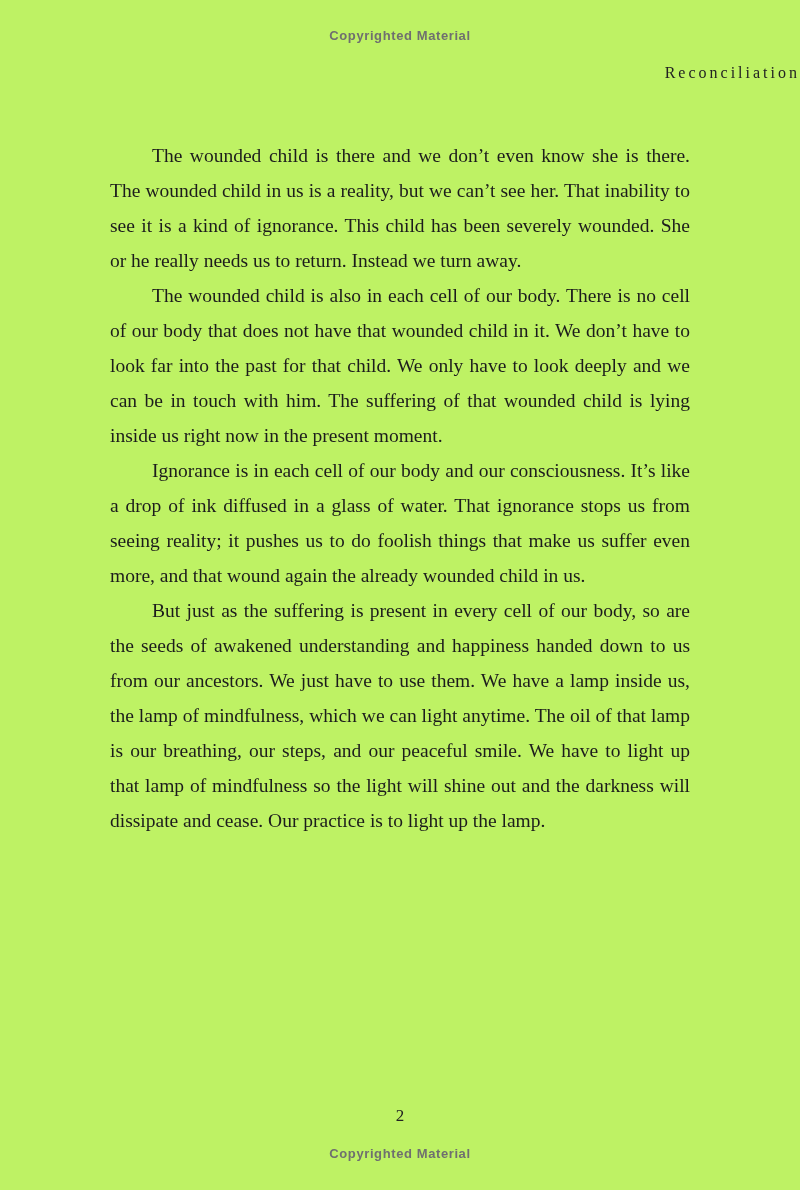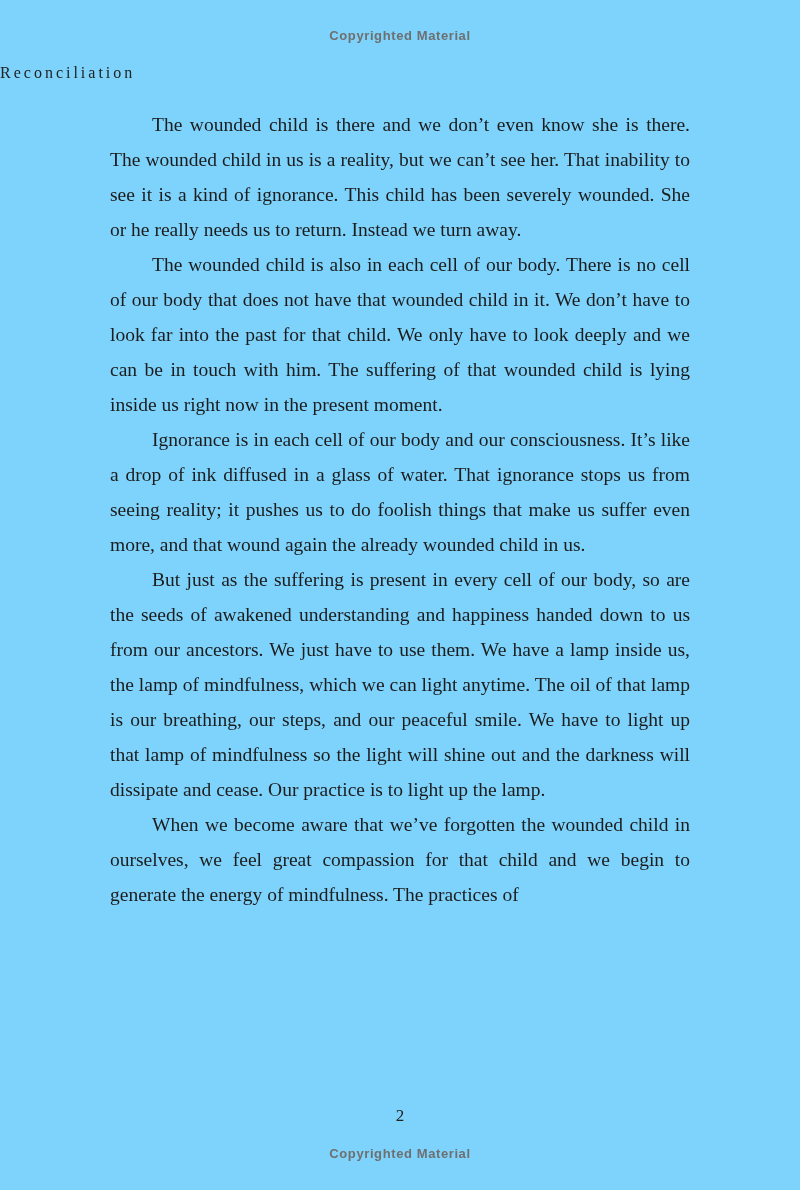--- a/index.html
+++ b/index.html
@@ -8,49 +8,49 @@
     height: 1190px;
     background: #ffffff;
     font-family: "Liberation Serif", serif;
     color: #1c1c1c;
     overflow: hidden;
   }
   .page {
     position: relative;
     width: 800px;
     height: 1190px;
-    background: #7dd3fc;
+    background: #bef264;
   }
   .copyright {
     position: absolute;
     left: 0;
     width: 100%;
     text-align: center;
     font-family: "Liberation Sans", sans-serif;
     font-weight: bold;
     font-size: 13px;
     letter-spacing: 0.6px;
     color: #6f6f6f;
   }
   .copyright.top { top: 28px; }
   .copyright.bottom { top: 1146px; }
   .running-head {
     position: absolute;
     top: 64px;
     left: 0;
     width: 100%;
-    text-align: left;
+    text-align: right;
     font-family: "Liberation Serif", serif;
     font-size: 16px;
     letter-spacing: 3px;
     color: #222222;
   }
   .body-text {
     position: absolute;
-    top: 107px;
+    top: 138px;
     left: 110px;
     width: 580px;
     font-size: 19.5px;
     line-height: 35px;
     text-align: justify;
     color: #1c1c1c;
   }
   .body-text p {
     text-indent: 42px;
     margin: 0;
@@ -73,20 +73,19 @@
 
   <div class="copyright top">Copyrighted Material</div>
 
   <div class="running-head">Reconciliation</div>
 
   <div class="body-text">
     <p>The wounded child is there and we don’t even know she is there. The wounded child in us is a reality, but we can’t see her. That inability to see it is a kind of ignorance. This child has been severely wounded. She or he really needs us to return. Instead we turn away.</p>
     <p>The wounded child is also in each cell of our body. There is no cell of our body that does not have that wounded child in it. We don’t have to look far into the past for that child. We only have to look deeply and we can be in touch with him. The suffering of that wounded child is lying inside us right now in the present moment.</p>
     <p>Ignorance is in each cell of our body and our consciousness. It’s like a drop of ink diffused in a glass of water. That ignorance stops us from seeing reality; it pushes us to do foolish things that make us suffer even more, and that wound again the already wounded child in us.</p>
     <p>But just as the suffering is present in every cell of our body, so are the seeds of awakened understanding and happiness handed down to us from our ancestors. We just have to use them. We have a lamp inside us, the lamp of mindfulness, which we can light anytime. The oil of that lamp is our breathing, our steps, and our peaceful smile. We have to light up that lamp of mindfulness so the light will shine out and the darkness will dissipate and cease. Our practice is to light up the lamp.</p>
-    <p>When we become aware that we’ve forgotten the wounded child in ourselves, we feel great compassion for that child and we begin to generate the energy of mindfulness. The practices of</p>
   </div>
 
   <div class="page-number">2</div>
 
   <div class="copyright bottom">Copyrighted Material</div>
 
 </div>
 
 </body></html>

